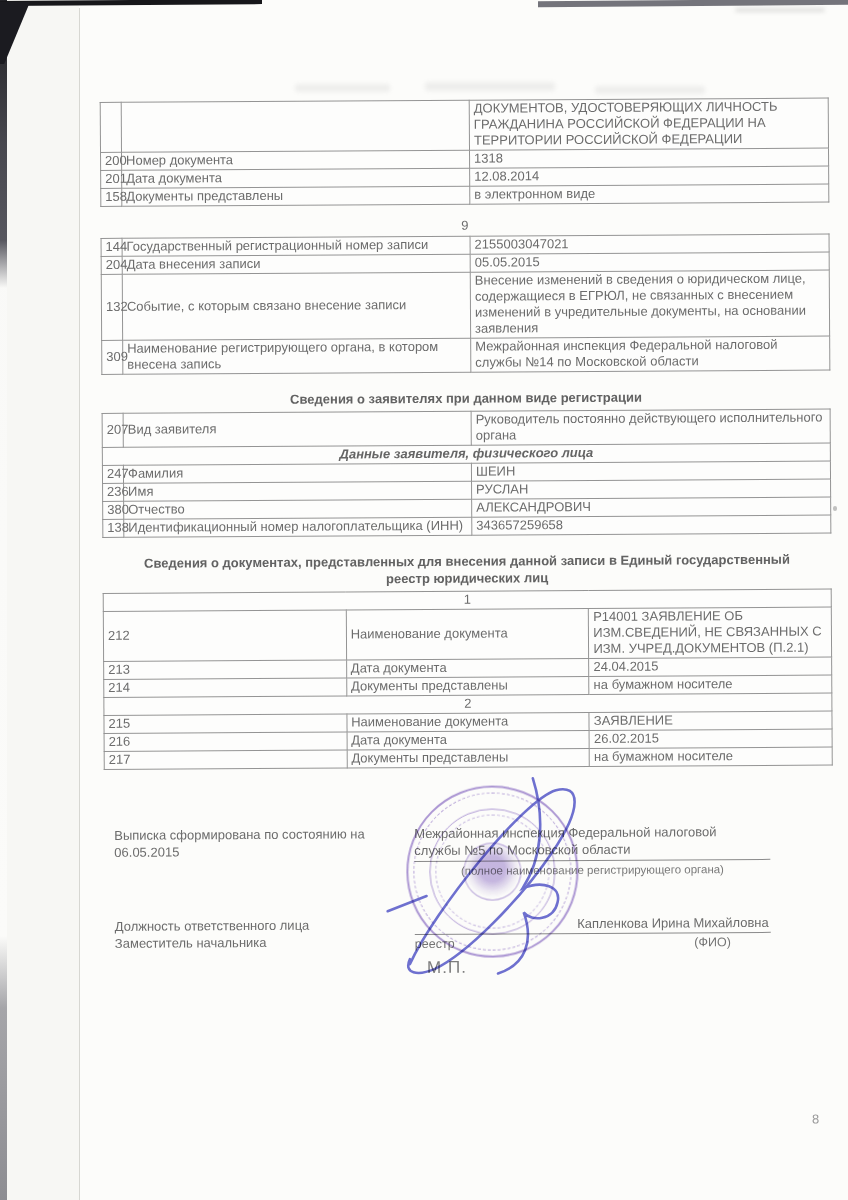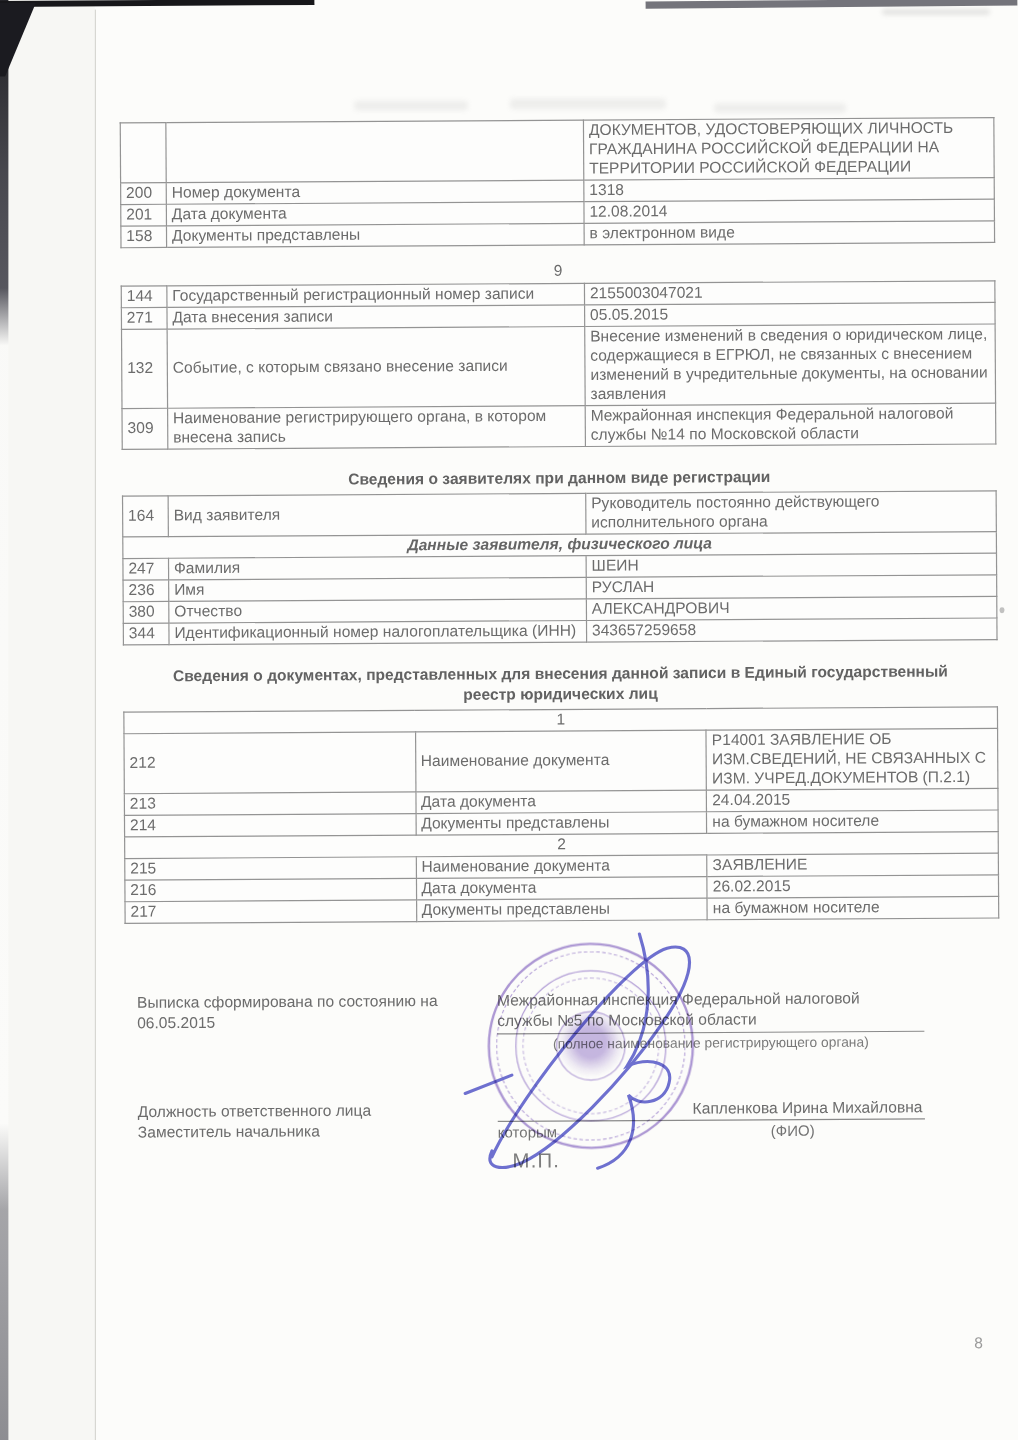--- a/index.html
+++ b/index.html
@@ -30,40 +30,40 @@
   .scan-dot { position:absolute; left:833px; top:506px; width:4px; height:5px; background:#9a9a9a; opacity:.6; border-radius:2px; z-index:2; }
 
   
   .page { position:absolute; left:0; top:0; width:848px; height:1200px;
     transform:rotate(-0.35deg); transform-origin:420px 150px; z-index:2; }
   .content { position:absolute; left:100px; top:100px; width:729px; }
 
   table.rec { width:100%; border-collapse:collapse; table-layout:fixed;
     font-size:13px; line-height:16px; color:#6c6c6c; }
   table.rec td { border:1px solid #949494; padding:0 4px 1px 4px; vertical-align:middle; background:rgba(255,255,255,.4); }
-  td.c-num { width:38px; padding:0 1px 1px 2px; }
+  td.c-num { width:21px; padding:0 1px 1px 2px; }
   td.c-label { width:348px; }
   td.merged-center { text-align:center; }
   td.subhead { text-align:center; font-weight:bold; font-style:italic; color:#656565; }
 
   .sec-num { text-align:center; font-size:13px; margin:13px 0 3px 0; color:#6c6c6c; }
   .section-heading { text-align:center; font-size:13px; font-weight:bold; color:#626262; margin-top:17px; margin-bottom:4px; line-height:17px; }
 
   
   .footer { margin-top:57px; font-size:13px; line-height:17px; position:relative; }
   .f-row { display:flex; }
   .f-left { width:300px; margin-left:10px; flex:none; }
   .f-right { width:356px; flex:none; }
   .authority-block { border-bottom:1px solid #8a8a8a; padding-bottom:2px; }
   .authority-caption { font-size:11.5px; text-align:center; color:#7a7a7a; margin-top:1px; }
   .f-row2 { margin-top:36px; }
   .sig-name { text-align:right; padding-right:2px; }
   .sig-line { border-bottom:1px solid #8a8a8a; padding-bottom:1px; }
   .sig-captions { display:flex; font-size:12.5px; color:#737373; margin-top:1px; }
-  .sig-caption-fio { margin-left:auto; margin-right:92px; }
+  .sig-caption-fio { margin-left:auto; margin-right:40px; }
   .mp-mark { margin-left:322px; margin-top:6px; font-size:17px; letter-spacing:1px; color:#7d7d7d; }
 
   
   .stamp { position:absolute; left:402px; top:786px; width:172px; height:172px; border-radius:50%;
     border:2px solid rgba(134,102,192,.8); mix-blend-mode:multiply; opacity:.85; filter:blur(.3px); z-index:6; }
   .stamp .ring { position:absolute; border-radius:50%; }
   .ring-text-outer { inset:5px; border:1px dashed rgba(134,102,192,.7); }
   .ring-solid-mid { inset:21px; border:1.5px solid rgba(134,102,192,.75); }
   .ring-text-inner { inset:27px; border:1px dashed rgba(134,102,192,.55); }
   .ring-center { inset:55px; border:1.5px solid rgba(134,102,192,.7);
@@ -117,42 +117,42 @@
 
     <div class="sec-num">9</div>
     <table class="rec">
       <tbody>
           <tr>
         <td class="c-num">144</td>
         <td class="c-label">Государственный регистрационный номер записи</td>
         <td>2155003047021</td>
       </tr>
       <tr>
-        <td class="c-num">271</td>
+        <td class="c-num">204</td>
         <td class="c-label">Дата внесения записи</td>
         <td>05.05.2015</td>
       </tr>
       <tr>
         <td class="c-num">132</td>
         <td class="c-label">Событие, с которым связано внесение записи</td>
         <td>Внесение изменений в сведения о юридическом лице, содержащиеся в ЕГРЮЛ, не связанных с внесением изменений в учредительные документы, на основании заявления</td>
       </tr>
       <tr>
         <td class="c-num">309</td>
         <td class="c-label">Наименование регистрирующего органа, в котором внесена запись</td>
         <td>Межрайонная инспекция Федеральной налоговой службы №14 по Московской области</td>
       </tr>
     </tbody>
       </table>
 
     <div class="section-heading">Сведения о заявителях при данном виде регистрации</div>
     <table class="rec">
       <tbody>
           <tr>
-        <td class="c-num">164</td>
+        <td class="c-num">207</td>
         <td class="c-label">Вид заявителя</td>
         <td>Руководитель постоянно действующего исполнительного органа</td>
       </tr>
       <tr>
         <td colspan="3" class="subhead">Данные заявителя, физического лица</td>
       </tr>
       <tr>
         <td class="c-num">247</td>
         <td class="c-label">Фамилия</td>
         <td>ШЕИН</td>
@@ -161,21 +161,21 @@
         <td class="c-num">236</td>
         <td class="c-label">Имя</td>
         <td>РУСЛАН</td>
       </tr>
       <tr>
         <td class="c-num">380</td>
         <td class="c-label">Отчество</td>
         <td>АЛЕКСАНДРОВИЧ</td>
       </tr>
       <tr>
-        <td class="c-num">344</td>
+        <td class="c-num">138</td>
         <td class="c-label">Идентификационный номер налогоплательщика (ИНН)</td>
         <td>343657259658</td>
       </tr>
     </tbody>
       </table>
 
     <div class="section-heading">
       <div>Сведения о документах, представленных для внесения данной записи в Единый государственный</div>
       <div>реестр юридических лиц</div>
     </div>
@@ -238,21 +238,21 @@
       <div class="f-row f-row2">
         <div class="f-left">
           <div>Должность ответственного лица</div>
           <div>Заместитель начальника</div>
         </div>
         <div class="f-right">
           <div class="sig-line">
             <div class="sig-name">Капленкова Ирина Михайловна</div>
           </div>
           <div class="sig-captions">
-            <span>которым</span>
+            <span>реестр</span>
             <span class="sig-caption-fio">(ФИО)</span>
           </div>
         </div>
       </div>
       <div class="mp-mark">М.П.</div>
     </div>
   </div>
 
   <div class="stamp">
     <div class="ring ring-text-outer"></div>

